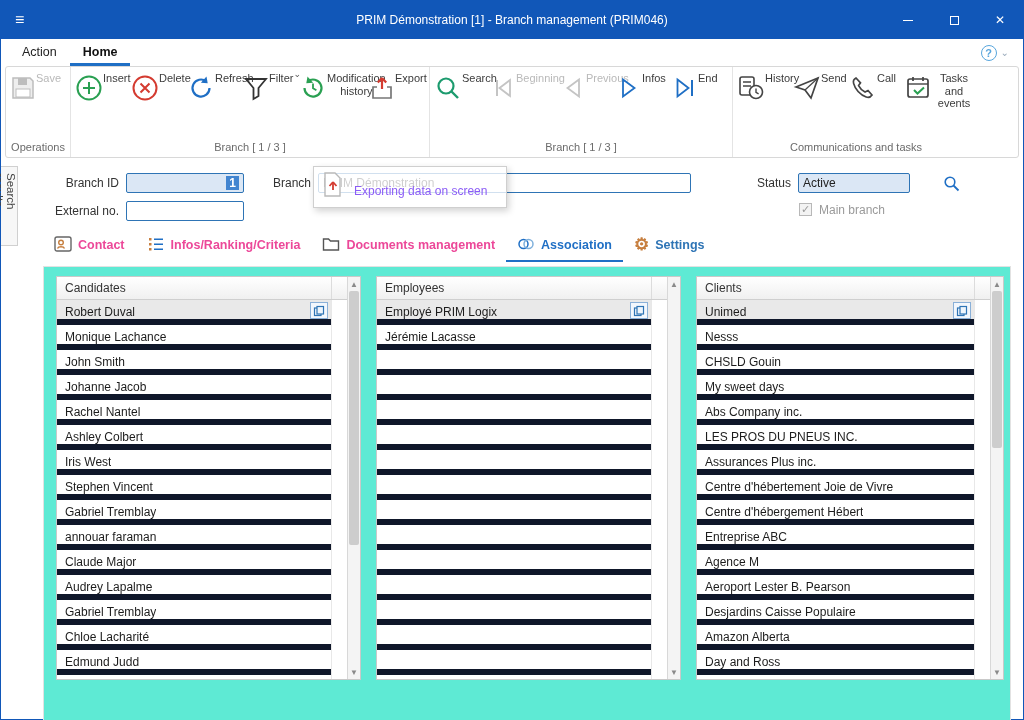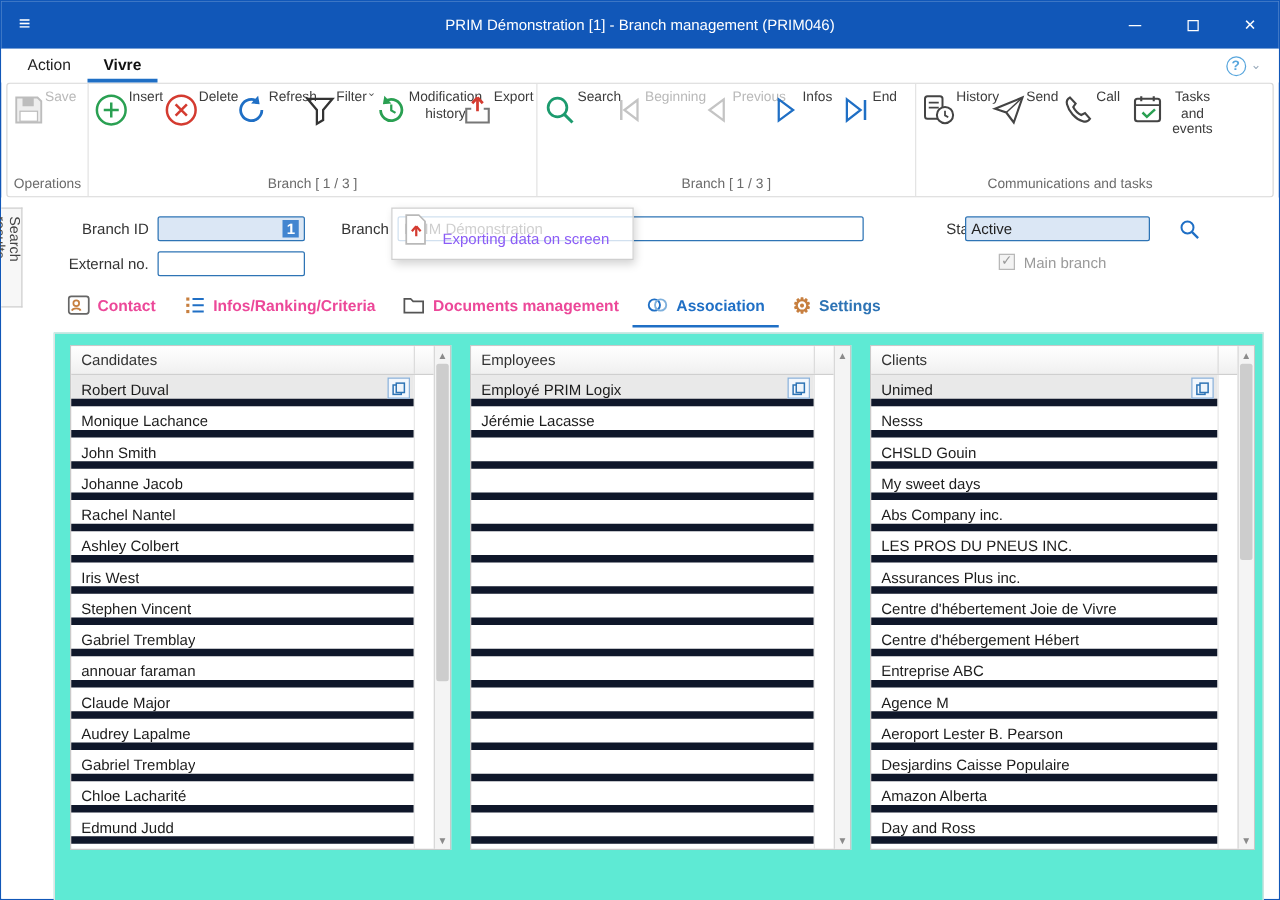--- a/index.html
+++ b/index.html
@@ -97,21 +97,21 @@
         </div>
       <div class="win-btn">
           <span class="max-glyph"></span>
         </div>
       <div class="win-btn">✕</div>
     </div>
   </div>
 
   <div class="menubar">
     <div class="menu-item">Action</div>
-    <div class="menu-item active">Vivre</div>
+    <div class="menu-item active">Home</div>
     <div class="help-wrap">
       <span class="help-icon">?</span>
       <span class="help-chev">⌄</span>
     </div>
   </div>
 
   <div class="ribbon">
 
     <div class="rgroup">
       <div class="rbuttons">
@@ -301,21 +301,21 @@
       <div class="field" style="left:125px; top:29px; width:118px;">
         <span></span>
       </div>
 
       <span class="flabel" style="left:262px; top:4px; width:48px;">Branch</span>
       <div class="field" style="left:317px; top:1px; width:373px;">
         <span>PRIM Démonstration</span>
       </div>
 
       <span class="flabel" style="left:742px; top:4px; width:48px;">Status</span>
-      <div class="field blue" style="left:771px; top:1px; width:148px;">
+      <div class="field blue" style="left:797px; top:1px; width:112px;">
         <span>Active</span>
       </div>
       <span class="mag-btn">
         <svg width="17" height="17" viewBox="0 0 17 17">
             <circle cx="7" cy="7" r="4.8" fill="none" stroke="#1f6fc5" stroke-width="1.6"></circle>
             <path d="M10.5 10.5 l5 5" stroke="#1f6fc5" stroke-width="1.8"></path>
           </svg>
       </span>
 
       <span class="checkbox">✓</span>

